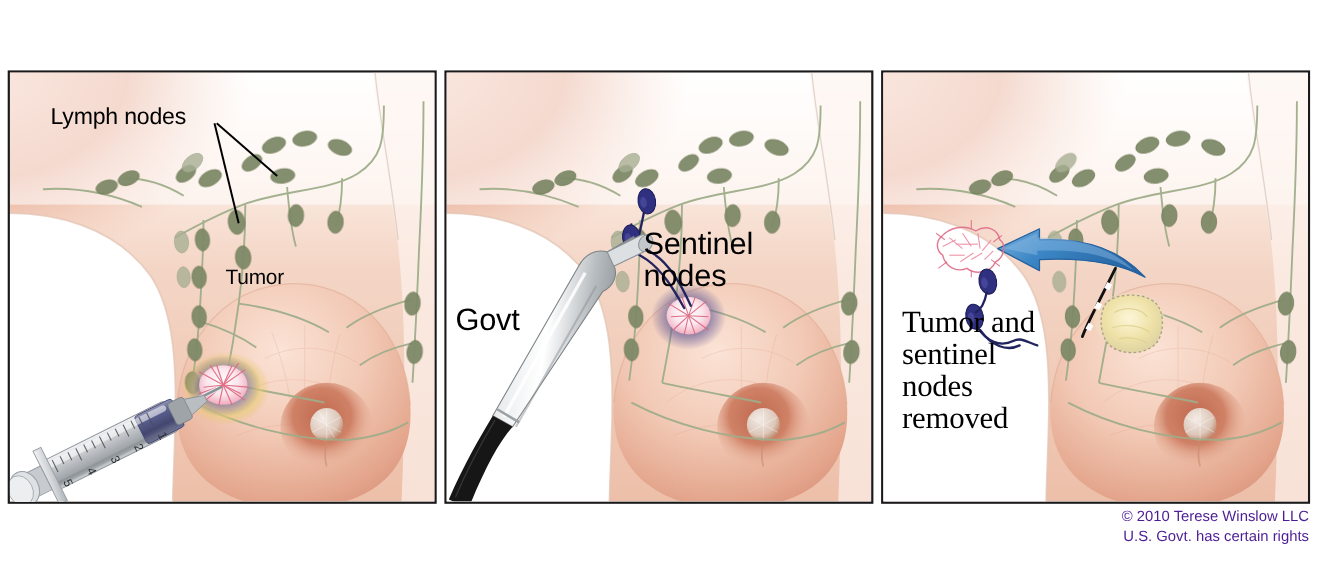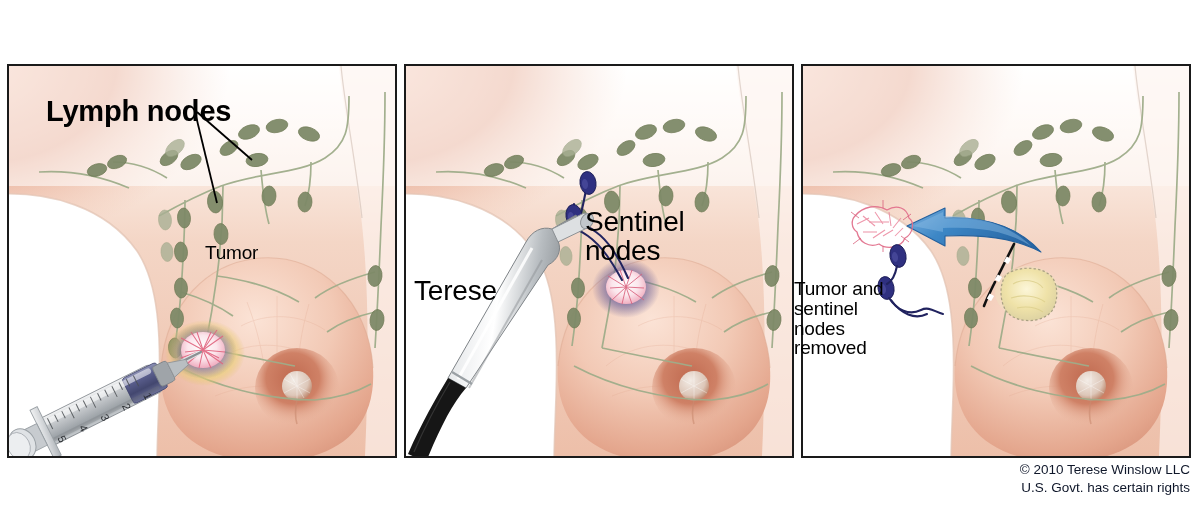--- a/index.html
+++ b/index.html
@@ -15,31 +15,31 @@
   #panel-3{left:801px;}
 
   .art{position:absolute;inset:0;overflow:hidden;}
   .art svg{position:absolute;top:0;left:0;width:100%;height:100%;display:block;}
 
   .caption{position:absolute;color:#000;font-weight:400;
            font-family:"Liberation Sans","DejaVu Sans",sans-serif;
            white-space:pre-line;line-height:1.04;letter-spacing:-0.2px;}
 
   
-  #cap-lymph{left:46px;top:96px;font-size:29px;font-weight:bold;}
+  #cap-lymph{left:46px;top:96px;font-size:21px;}
   #cap-tumor{left:205px;top:243px;font-size:19px;}
   #cap-radio{left:11px;top:272px;font-size:28px;}
   
   #cap-sentinel{left:585px;top:207px;font-size:28px;}
   #cap-probe{left:414px;top:276px;font-size:28px;}
   
-  #cap-removed{left:794px;top:279px;font-size:19px;}
+  #cap-removed{left:820px;top:279px;font-size:28px;font-family:Liberation Serif, serif;}
 
   #credit{position:absolute;right:10px;top:461px;text-align:right;
-          color:#0f172a;font-size:13.5px;line-height:1.32;
+          color:#4c1d95;font-size:13.5px;line-height:1.32;
           white-space:pre-line;
           font-family:"Liberation Sans","DejaVu Sans",sans-serif;}
 </style>
 </head>
 <body>
 
 <div id="figure">
 
   <div class="panel" id="panel-1">
     <div class="art">
@@ -627,21 +627,21 @@
   </div>
 
   <div class="caption" id="cap-lymph">Lymph nodes</div>
 
   <div class="caption" id="cap-tumor">Tumor</div>
 
 
   <div class="caption" id="cap-sentinel">Sentinel
 nodes</div>
 
-  <div class="caption" id="cap-probe">Terese</div>
+  <div class="caption" id="cap-probe">Govt</div>
 
   <div class="caption" id="cap-removed">Tumor and
 sentinel
 nodes
 removed</div>
 
   <div id="credit">© 2010 Terese Winslow LLC
 U.S. Govt. has certain rights</div>
 
 </div>

